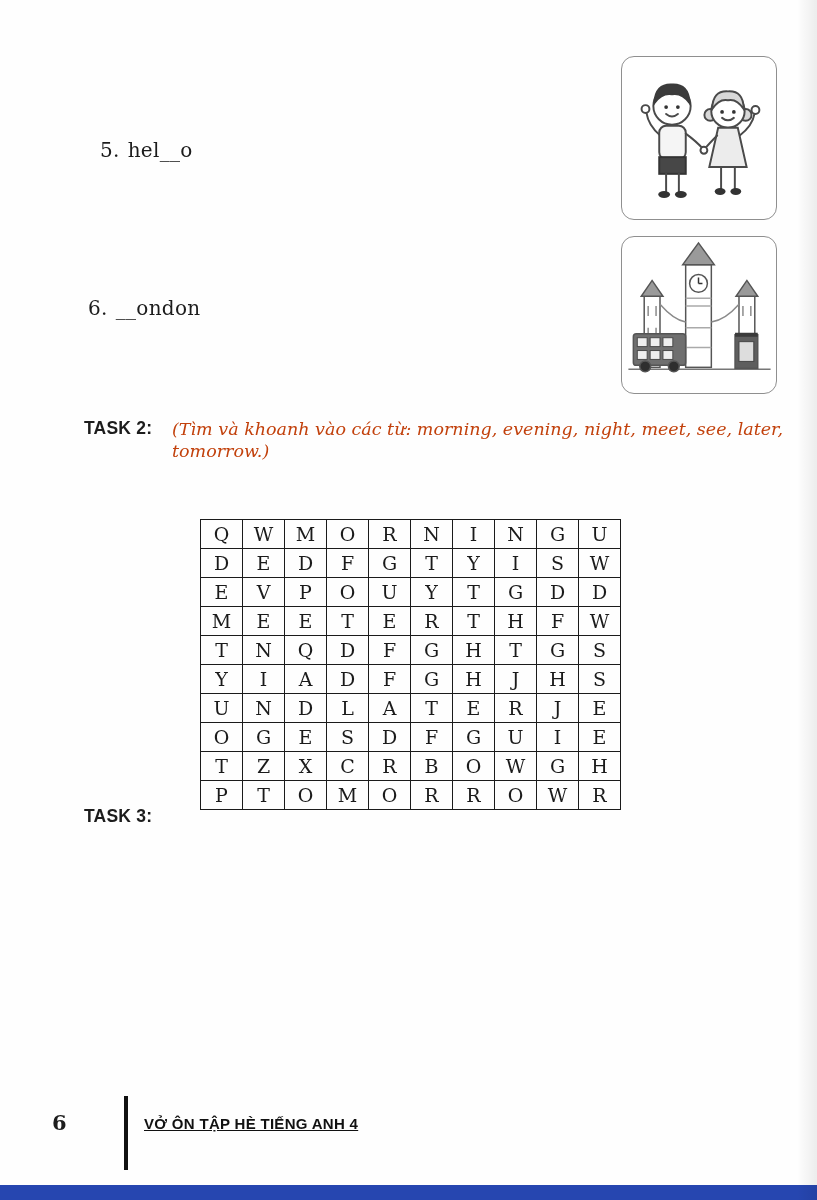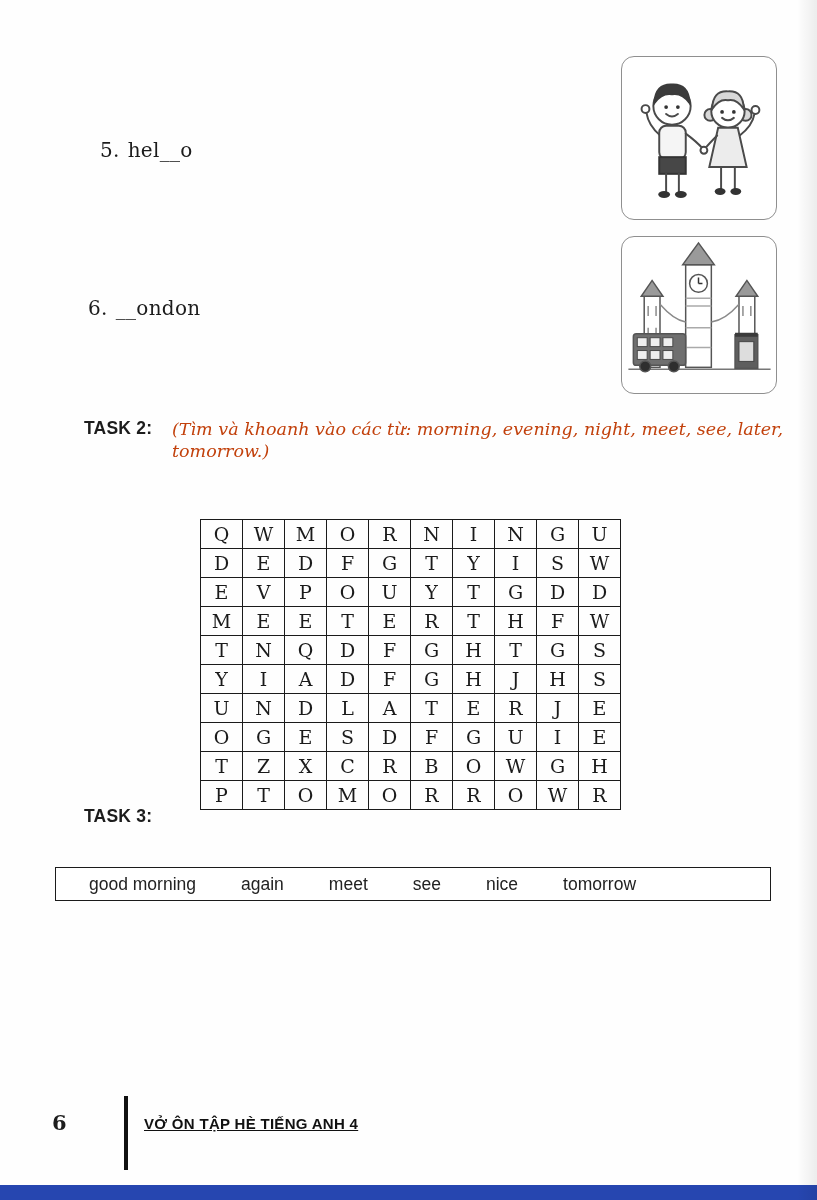--- a/index.html
+++ b/index.html
@@ -340,28 +340,20 @@
           <td>W</td>
           <td>R</td>
         </tr>
       </tbody>
   </table>
 
   <div class="task task-3">
     <div class="task-label">TASK 3:</div>
   </div>
 
-  <div class="word-bank">
-      <span>good morning</span>
-      <span>again</span>
-      <span>meet</span>
-      <span>see</span>
-      <span>nice</span>
-      <span>tomorrow</span>
-    </div>
 
   <div class="footer-pagenum">6</div>
   <div class="footer-divider"></div>
   <div class="footer-title">VỞ ÔN TẬP HÈ TIẾNG ANH 4</div>
 
   <div class="bottom-bar" style="background: rgb(38, 70, 176);"></div>
   <div class="edge-shade"></div>
 </div>
 
 </body></html>

